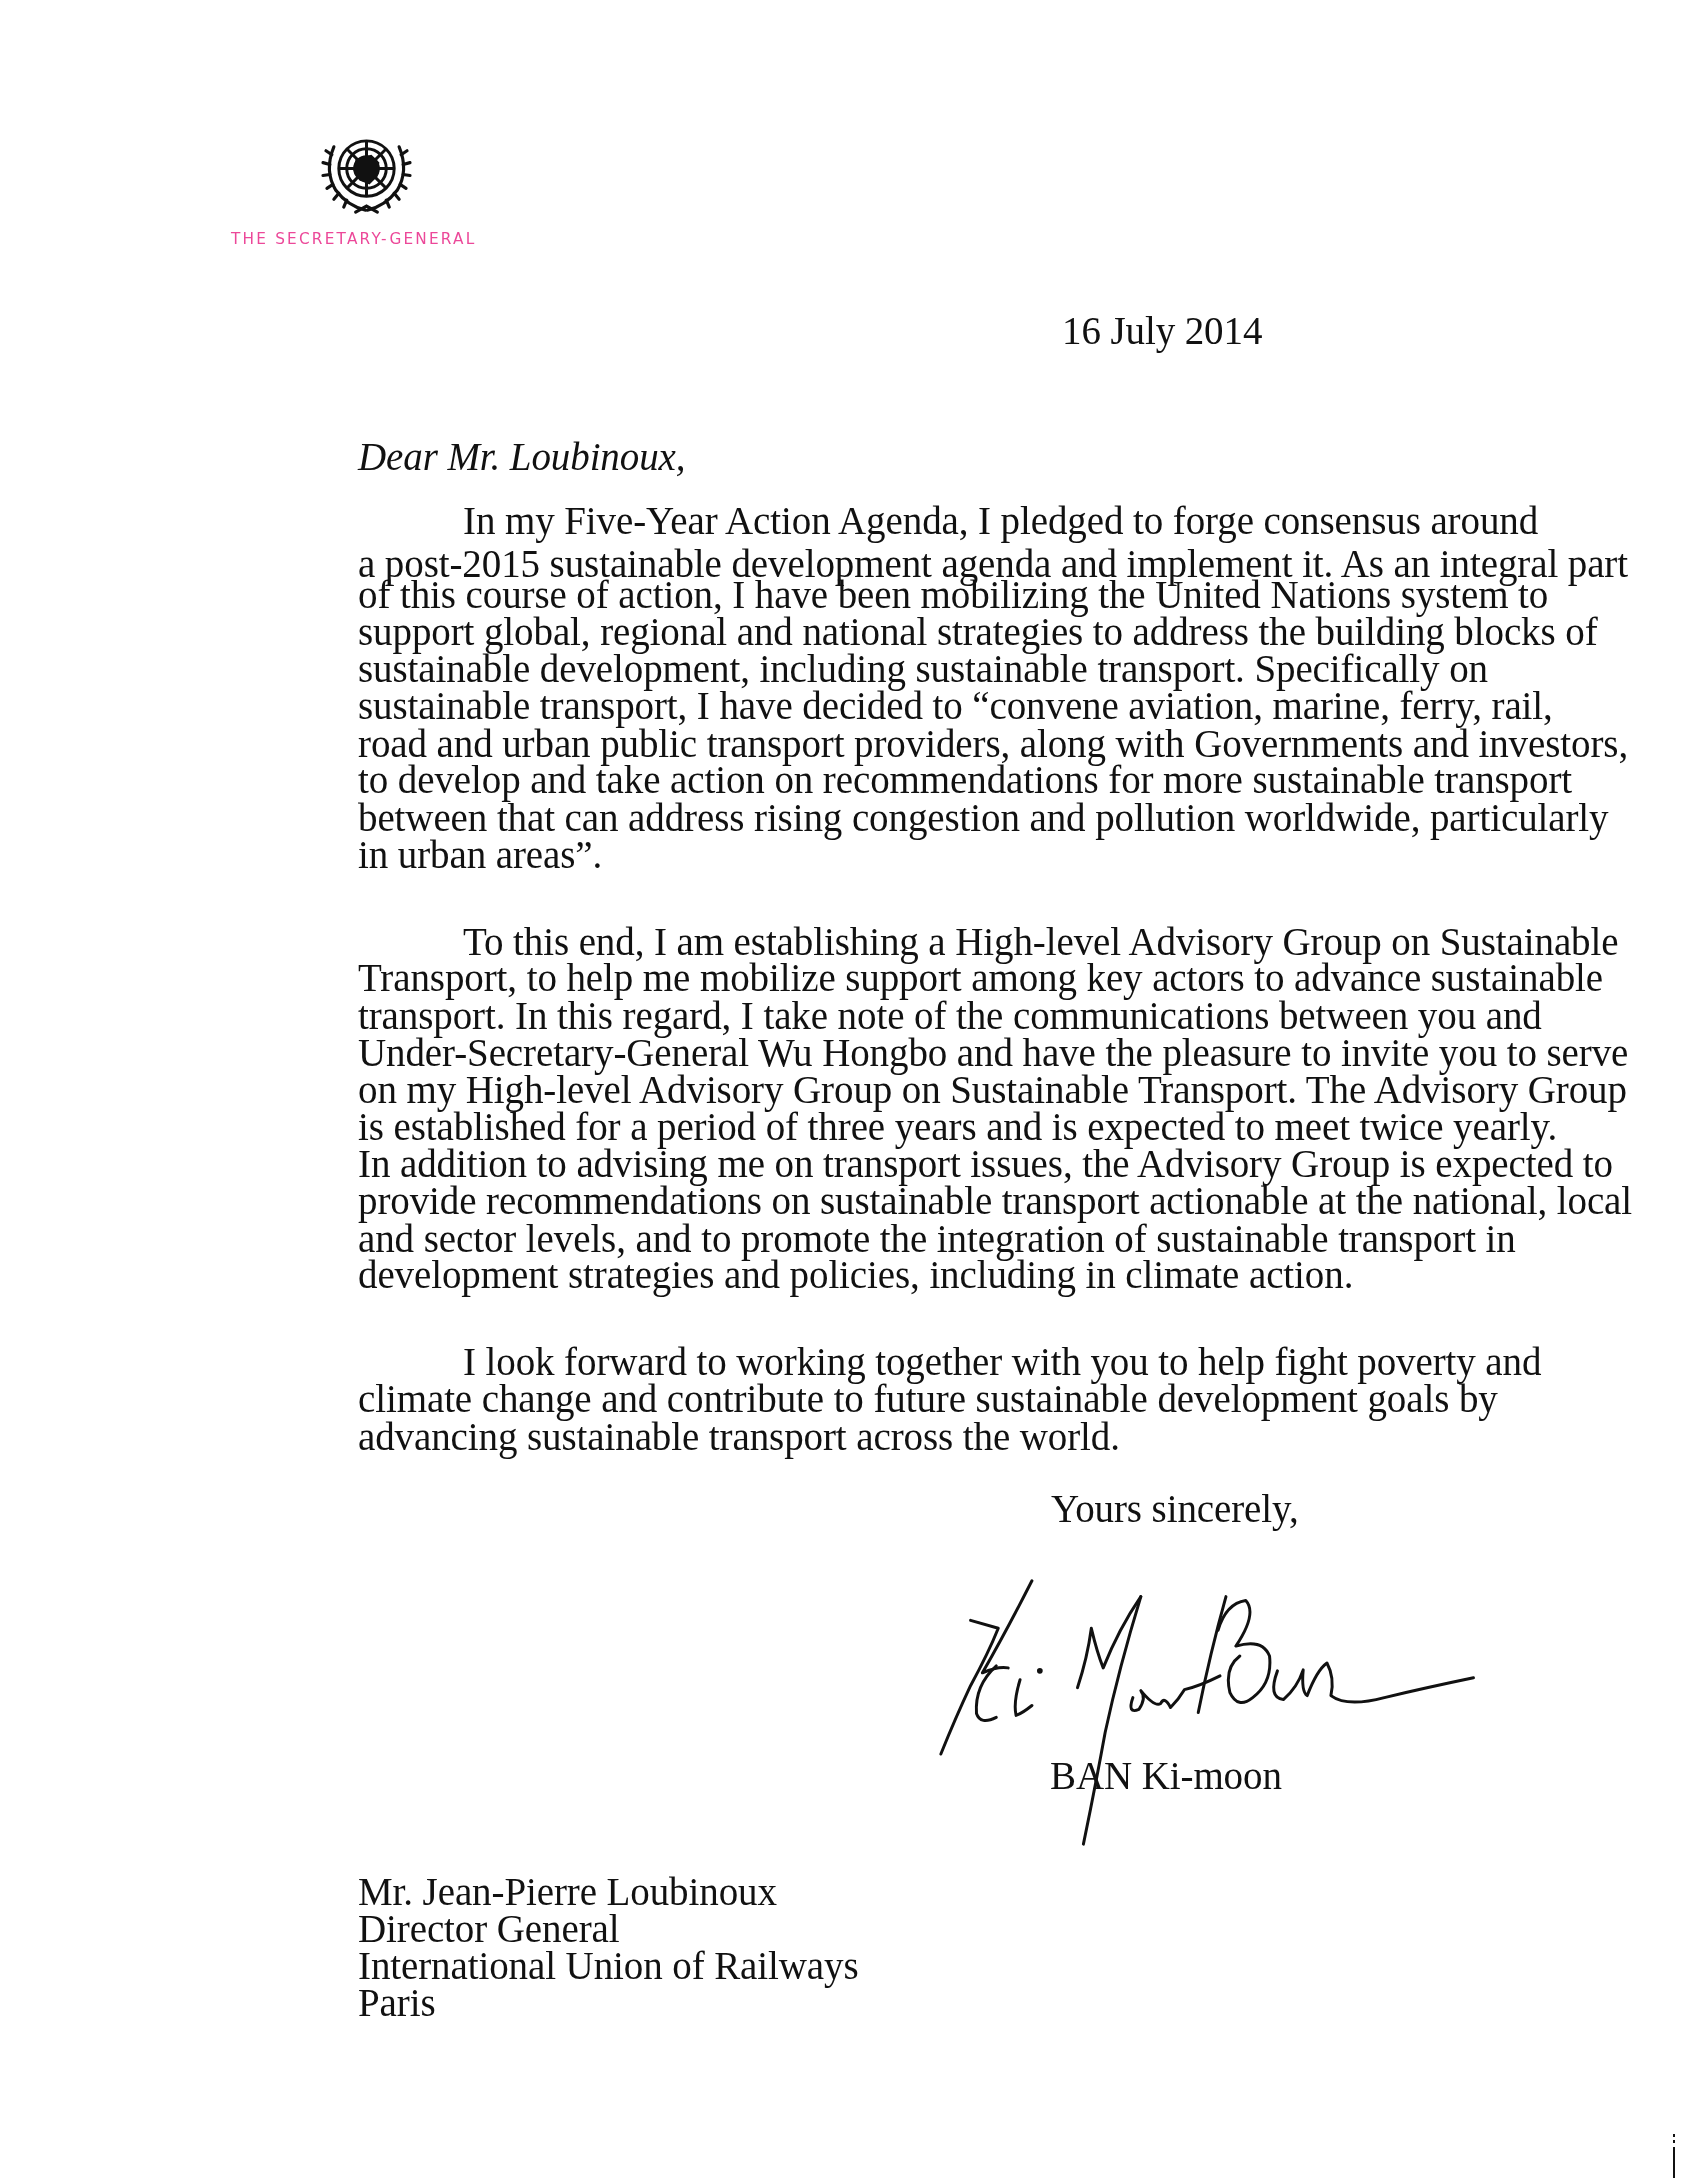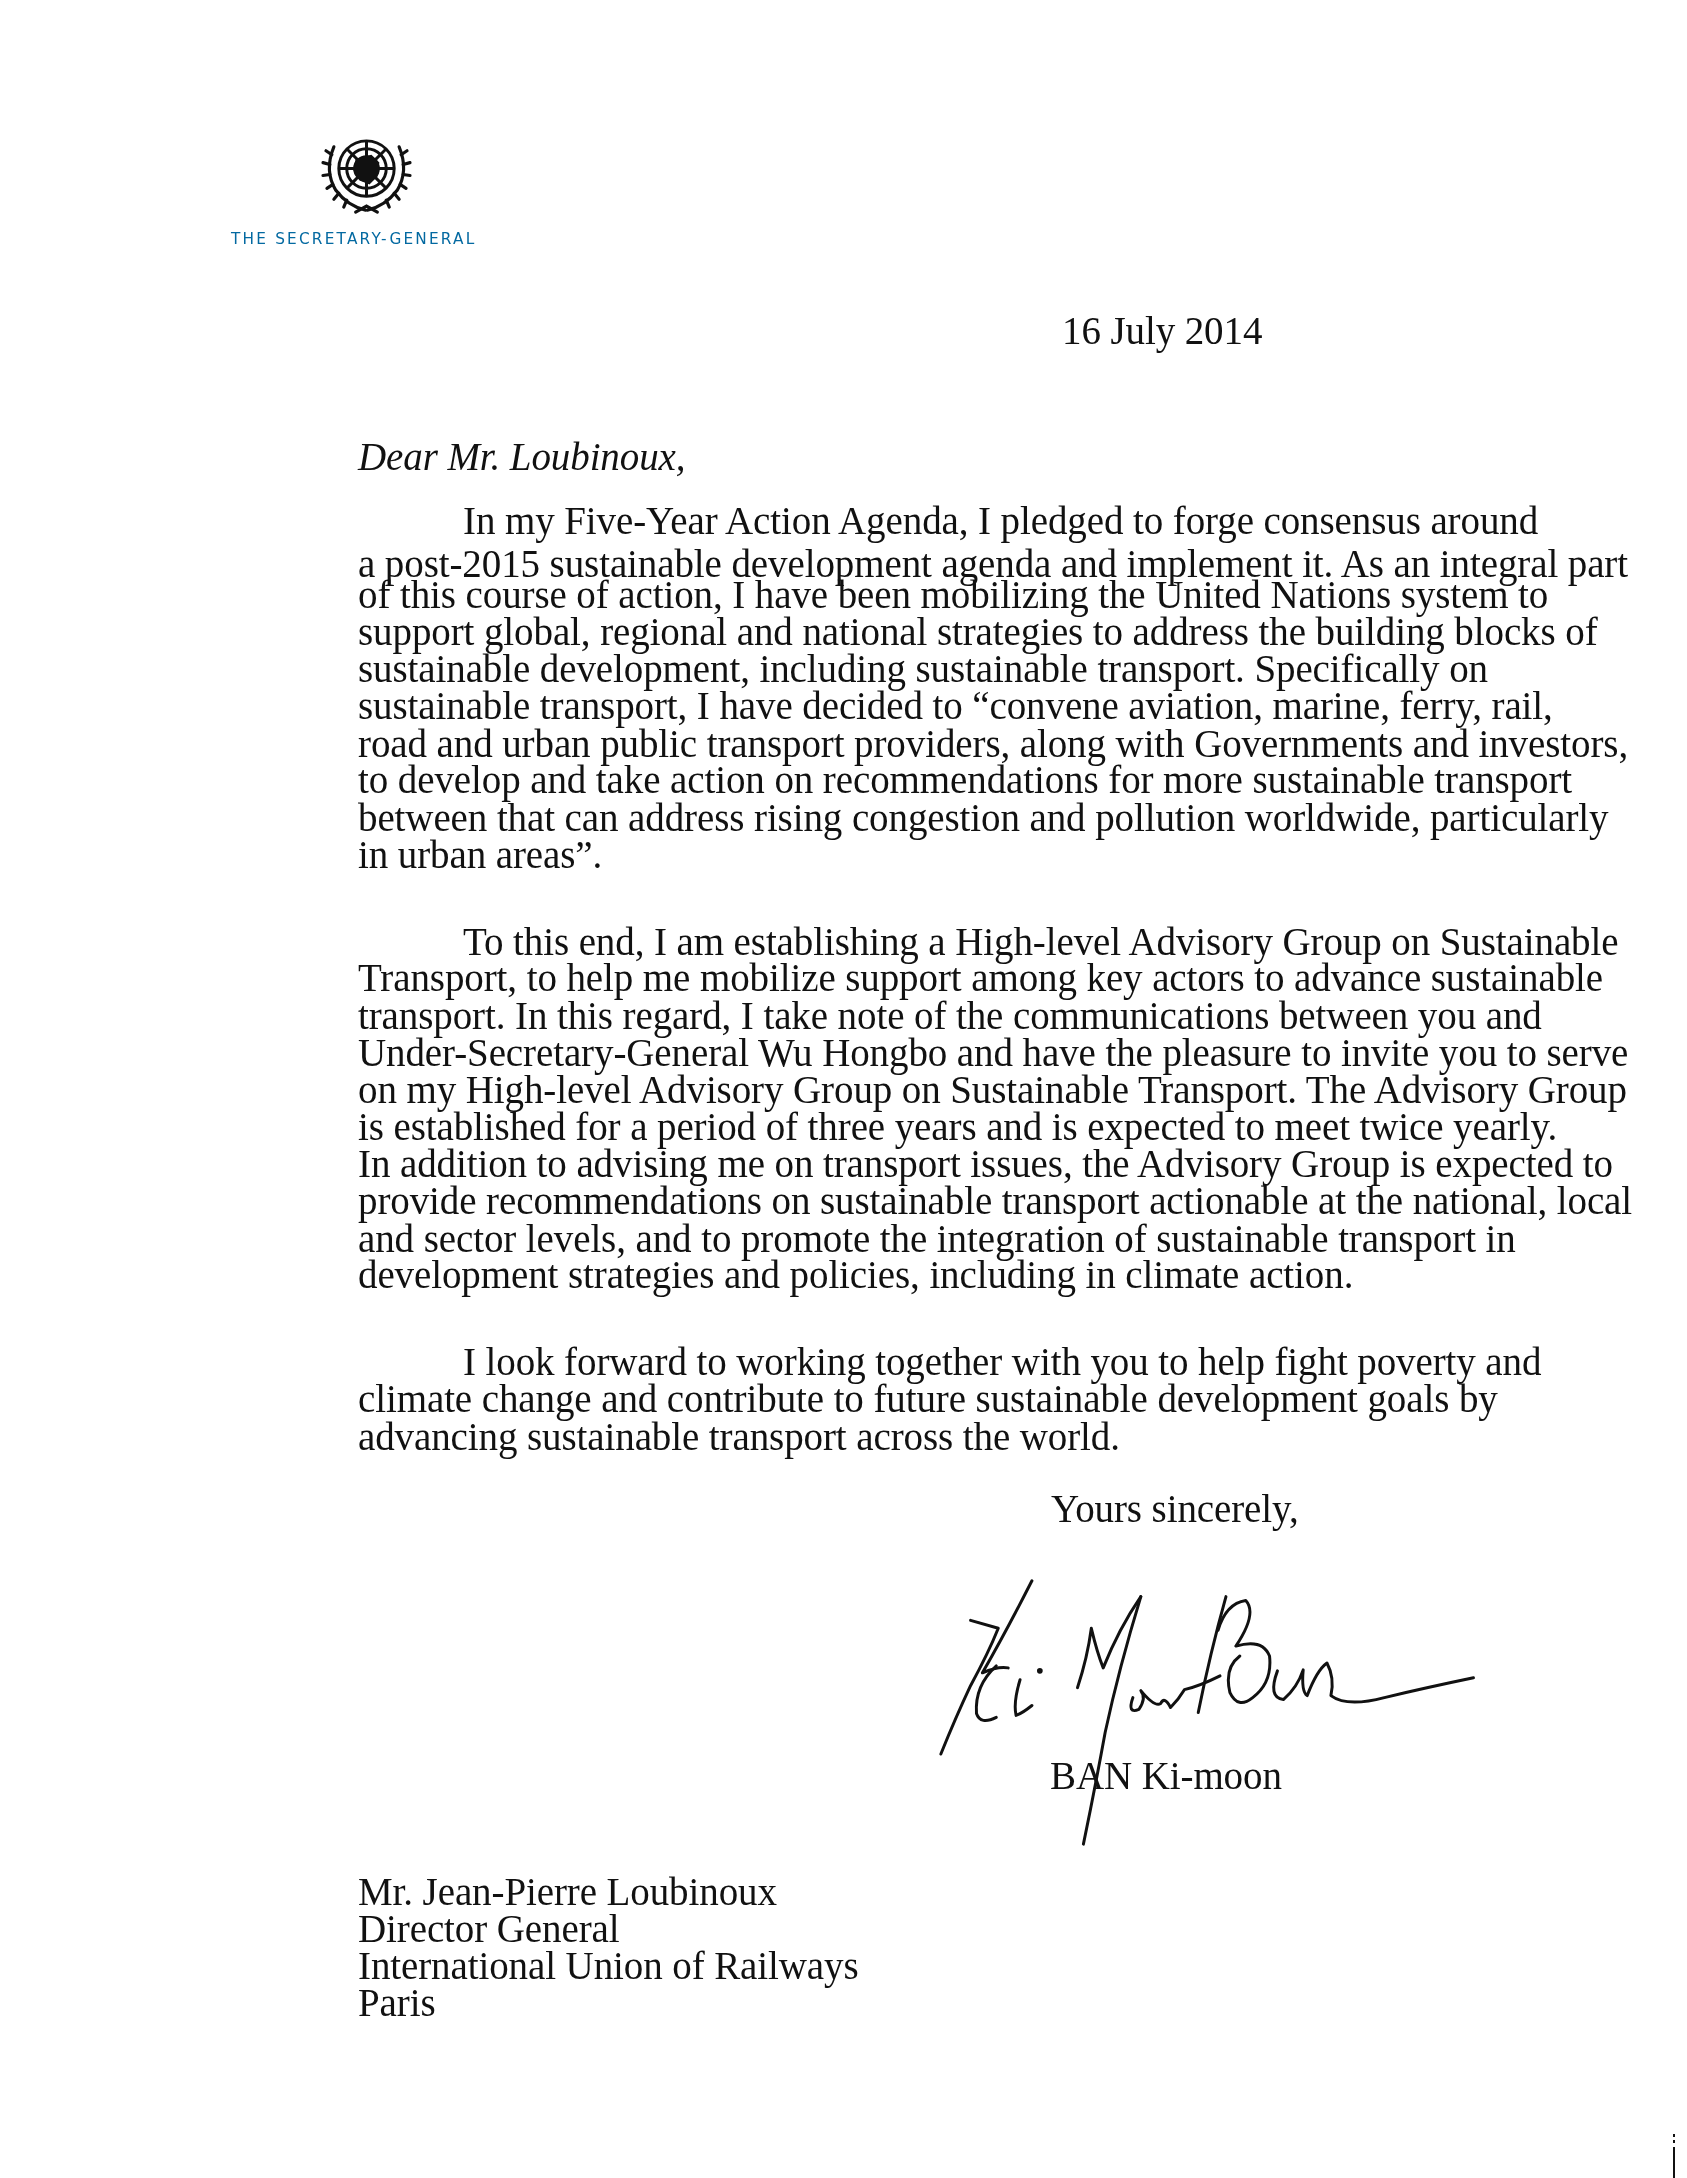--- a/index.html
+++ b/index.html
@@ -1,21 +1,21 @@
 <!DOCTYPE html>
 <html><head>
 <meta charset="utf-8">
 <style>
   html, body { margin: 0; padding: 0; background: #ffffff; }
   body { width: 1687px; height: 2178px; position: relative; overflow: hidden;
          font-family: "Liberation Serif", "DejaVu Serif", serif; color: #111; }
   .page { position: absolute; left: 0; top: 0; width: 1687px; height: 2178px; background: #fff; }
   .emblem { position: absolute; left: 320px; top: 129px; width: 93px; height: 89px; }
   .office { position: absolute; left: 231px; top: 230px; font-family: "DejaVu Sans", "Liberation Sans", sans-serif;
-            font-size: 15.3px; letter-spacing: 2.2px; color: #0369a1; white-space: nowrap; }
+            font-size: 15.3px; letter-spacing: 2.2px; color: #ec4899; white-space: nowrap; }
   .line { position: absolute; font-size: 39px; line-height: 37px; white-space: nowrap; letter-spacing: -0.1px; }
   .date { left: 1062px; top: 312px; }
   .salutation { left: 358px; top: 438px; font-style: italic; }
   .para .line { left: 358px; }
   .para .line.indent { left: 463px; }
   .closing { left: 1051px; top: 1490px; }
   .signature { position: absolute; left: 911px; top: 1559px; width: 624px; height: 297px; }
   .signer { left: 1050px; top: 1757px; }
   .address .line { left: 358px; }
   .edge-mark { position: absolute; left: 1673px; top: 2134px; width: 2px; height: 45px; }

